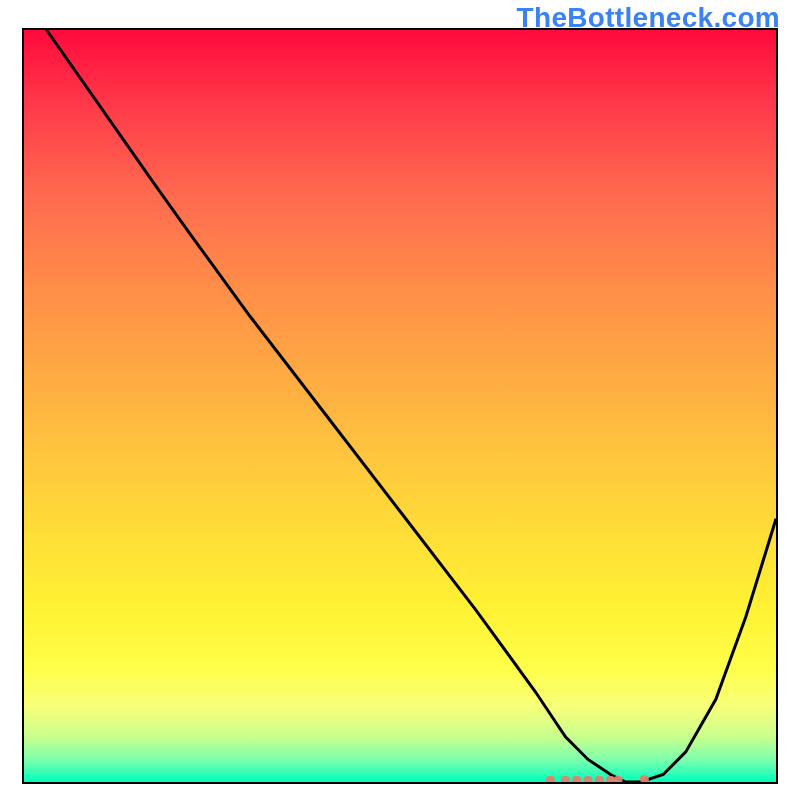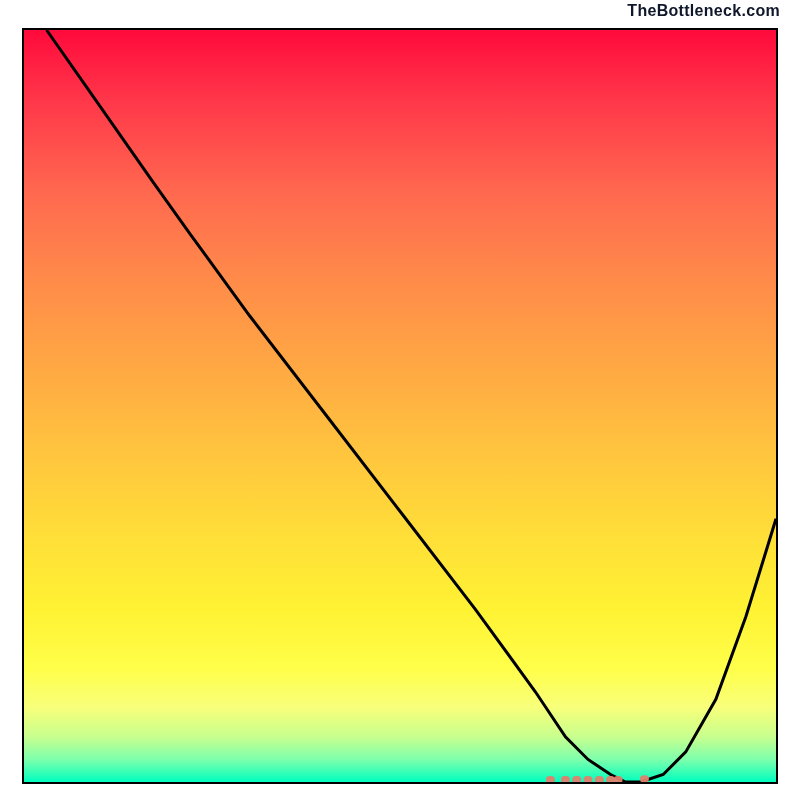--- a/index.html
+++ b/index.html
@@ -12,23 +12,23 @@
   }
   .container {
     position: relative;
     width: 800px;
     height: 800px;
   }
   .watermark {
     position: absolute;
     top: 2px;
     right: 20px;
-    font-size: 16px;
+    font-size: 28px;
     font-weight: bold;
-    color: #0f172a;
+    color: #3b82f6;
     letter-spacing: 0.3px;
   }
   .plot-area {
     position: absolute;
     left: 22px;
     top: 28px;
     width: 756px;
     height: 756px;
     box-sizing: border-box;
     border: 2.5px solid #000;

